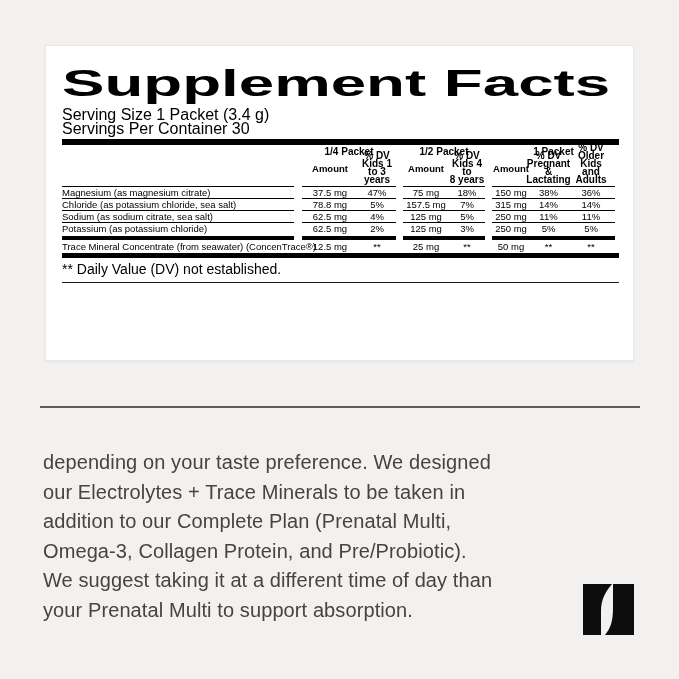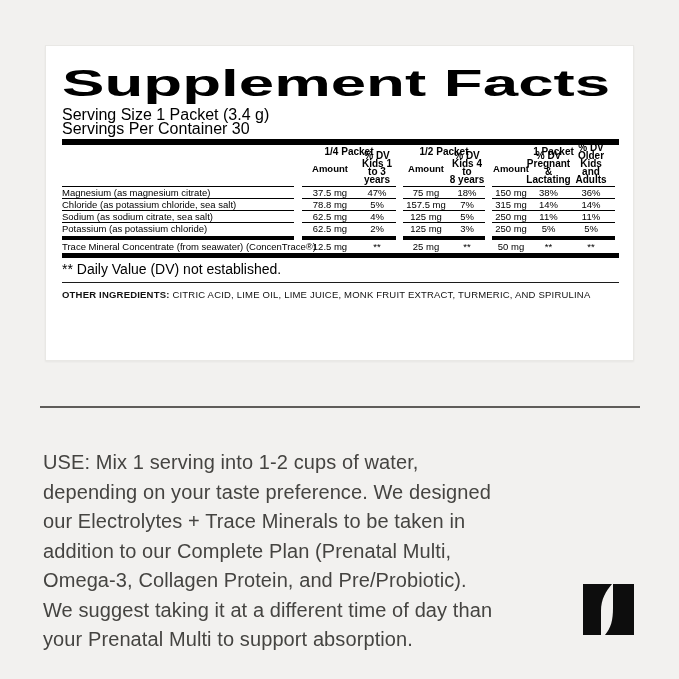--- a/index.html
+++ b/index.html
@@ -131,29 +131,25 @@
       <div class="dv tr8" style="grid-area: 8 / 6;">25 mg</div>
       <div class="dv tr8" style="grid-area: 8 / 7;">**</div>
       <div class="dv tr8" style="grid-area: 8 / 9;">50 mg</div>
       <div class="dv tr8" style="grid-area: 8 / 10;">**</div>
       <div class="dv tr8" style="grid-area: 8 / 11;">**</div>
     </div>
 
   <div class="fullbar"></div>
   <div class="sf-footnote">** Daily Value (DV) not established.</div>
   <div class="thinrule"></div>
-  <div class="sf-other">
-    <span class="lbl">OTHER INGREDIENTS:</span><span> CITRIC ACID, LIME OIL, LIME JUICE, MONK FRUIT EXTRACT, TURMERIC, AND SPIRULINA</span>
-  </div>
 </div>
 
 <div class="divider"></div>
 
 <div class="usage" id="usage-text">
-    <div>USE: Mix 1 serving into 1-2 cups of water,</div>
     <div>depending on your taste preference. We designed</div>
     <div>our Electrolytes + Trace Minerals to be taken in</div>
     <div>addition to our Complete Plan (Prenatal Multi,</div>
     <div>Omega-3, Collagen Protein, and Pre/Probiotic).</div>
     <div>We suggest taking it at a different time of day than</div>
     <div>your Prenatal Multi to support absorption.</div>
   </div>
 
 <svg class="logo" viewBox="0 0 51 51" xmlns="http://www.w3.org/2000/svg">
   <path d="M0 0 H29 C23 7, 18 15, 18 27 V51 H0 Z" fill="#0d0d0d"></path>

